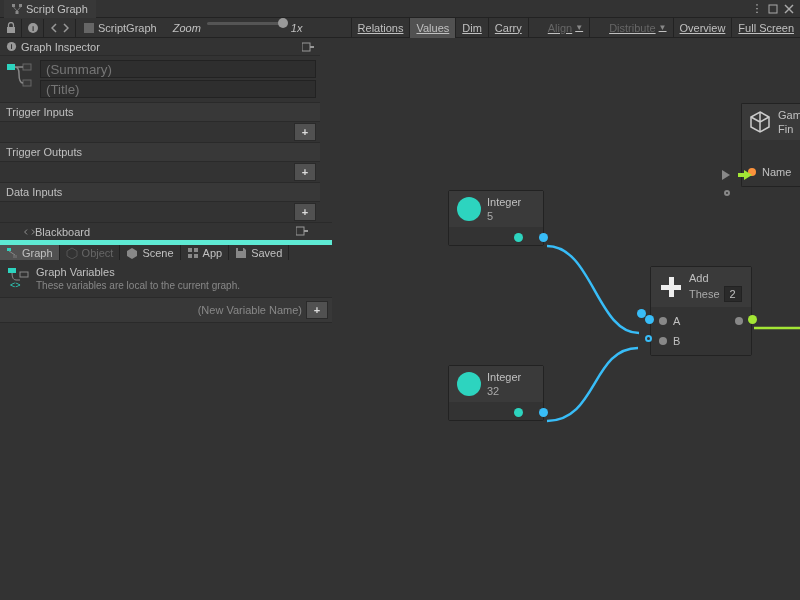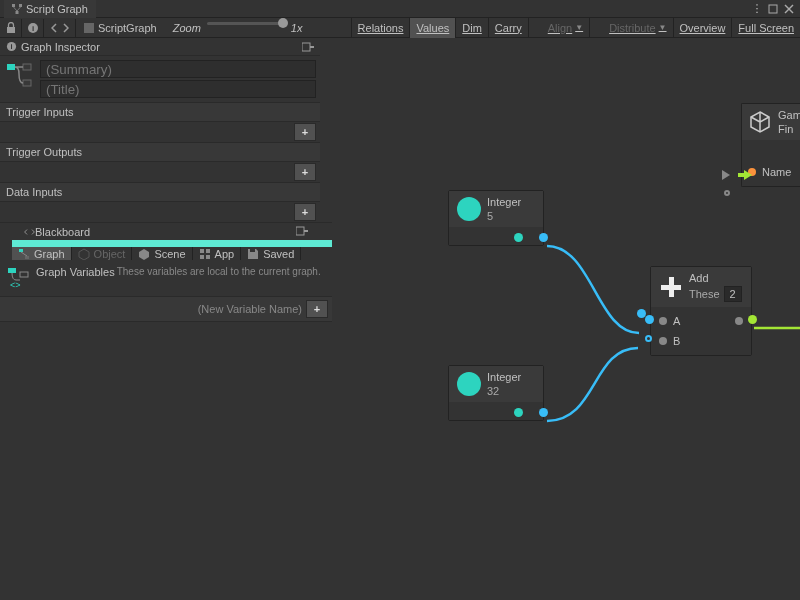--- a/index.html
+++ b/index.html
@@ -33,29 +33,29 @@
   .insp { display: flex; padding: 4px; gap: 6px; }
   .insp-icon { width: 30px; height: 30px; display: flex; align-items: center; justify-content: center; }
   .insp-fields { flex: 1; display: flex; flex-direction: column; gap: 2px; }
   .field { background: #2e2e2e; border: 1px solid #222; height: 18px; padding: 2px 5px; color: #777; width: 100%; }
   
   .section-hdr { height: 20px; background: #383838; display: flex; align-items: center; padding: 0 6px; border-top: 1px solid #2a2a2a; border-bottom: 1px solid #2a2a2a; }
   .addrow { height: 20px; display: flex; justify-content: flex-end; align-items: center; padding: 2px 4px; background: #333333; }
   .addbtn { width: 22px; height: 18px; background: #515151; border: 1px solid #2a2a2a; display: flex; align-items: center; justify-content: center; cursor: pointer; color: #ddd; font-weight: bold; }
   
   .bb-hdr { height: 18px; background: #333333; display: flex; align-items: center; padding: 0 24px; border-top: 1px solid #2a2a2a; }
-  .bb-tabs { display: flex; height: 20px; background: #333333; border-top: 7px solid #5eead4; margin-left: 12px; }
+  .bb-tabs { display: flex; height: 20px; background: #333333; border-top: 5px solid #5eead4; }
   .bb-tab { display: flex; align-items: center; gap: 4px; padding: 0 6px; border-right: 1px solid #222; cursor: pointer; }
   .bb-tab.active { background: #515151; }
   .bb-tab.disabled { color: #666; }
   .tab-icon { width: 12px; height: 12px; }
   
   .gv { display: flex; gap: 6px; padding: 6px; border-bottom: 1px solid #2a2a2a; }
   .gv-icon { width: 24px; height: 24px; }
-  .gv-text { display: flex; gap: 2px; }
+  .gv-text { display: flex; flex-direction: column; gap: 2px; }
   .gv-sub { color: #888; font-size: 10px; }
   
   .newvar { display: flex; justify-content: flex-end; align-items: center; padding: 3px 4px; gap: 4px; border-bottom: 1px solid #2a2a2a; background: #383838; }
   .newvar span { color: #888; }
   
   .scrollbar { position: absolute; right: 0; top: 38px; width: 12px; height: 210px; background: #2e2e2e; }
   .scrollthumb { width: 10px; height: 140px; background: #555; margin: 1px; border-radius: 4px; }
   
   .node { position: absolute; background: #3a3a3a; border: 1px solid #222; border-radius: 2px; }
   .node-hdr { display: flex; align-items: center; gap: 6px; padding: 5px 8px; background: #3a3a3a; }

